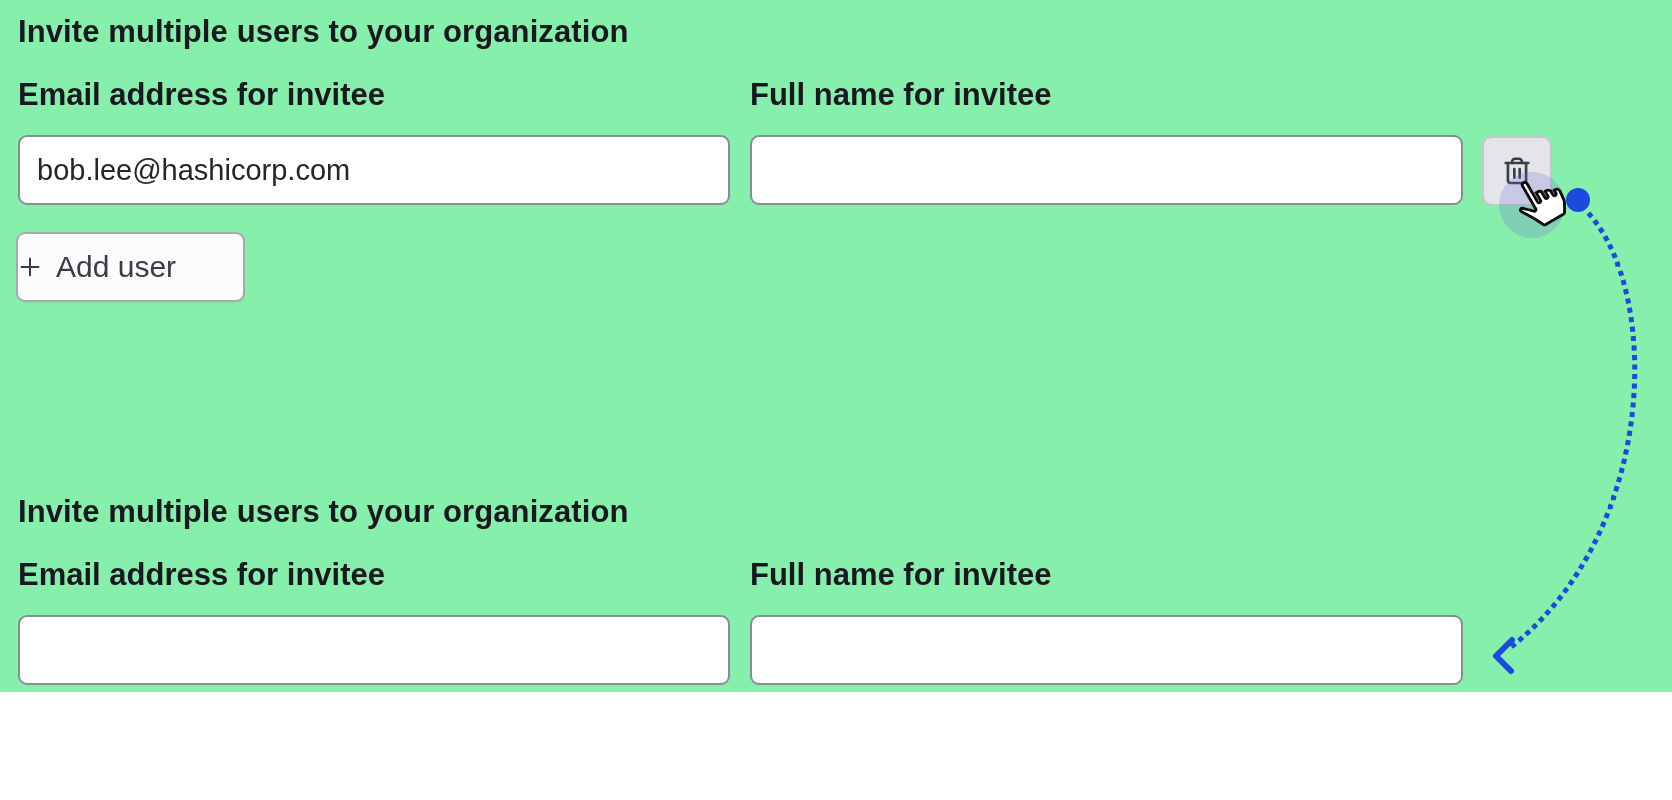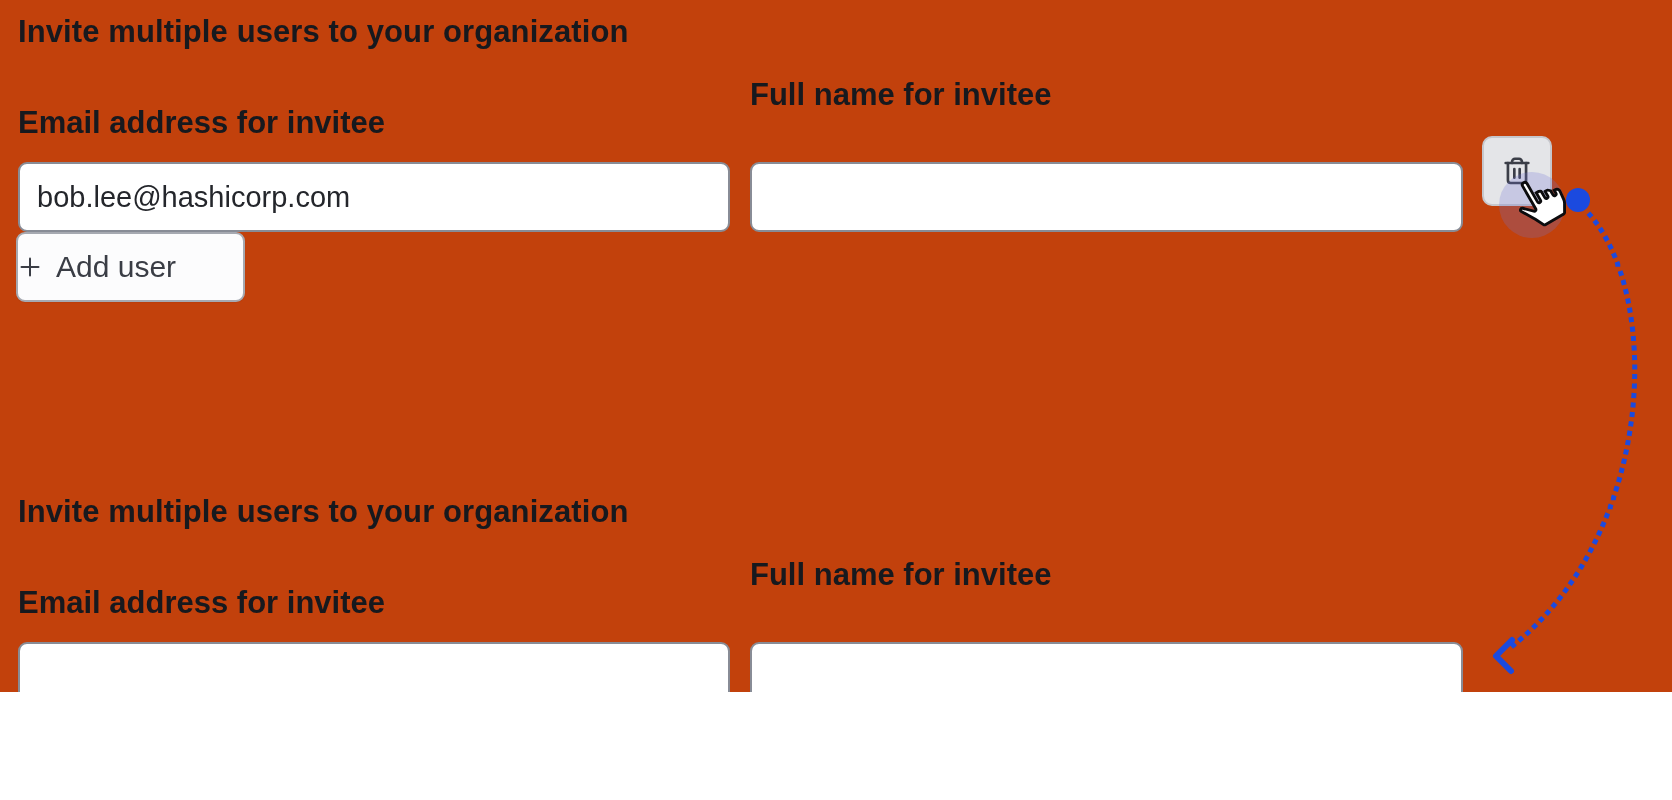--- a/index.html
+++ b/index.html
@@ -1,48 +1,48 @@
 <!DOCTYPE html>
 <html><head>
 <meta charset="utf-8">
 <style>
   * { margin: 0; padding: 0; box-sizing: border-box; }
   html, body { background: #ffffff; }
   .canvas {
     position: relative;
     width: 1672px;
     height: 692px;
-    background: #c2410c;
+    background: #86efac;
     font-family: "Liberation Sans", sans-serif;
     overflow: hidden;
   }
   .invite-section { position: absolute; left: 0; width: 1672px; height: 480px; }
   #section-1 { top: 0; }
   #section-2 { top: 480px; }
 
   .section-heading {
     position: absolute; left: 18px; top: 14px;
     font-size: 31px; font-weight: 700; color: #17191e;
     letter-spacing: 0.1px; white-space: nowrap;
   }
   .field-label {
     position: absolute; top: 77px;
     font-size: 31px; font-weight: 700; color: #17191e;
     white-space: nowrap;
   }
-  .email-label { left: 18px; margin-top: 28px; }
+  .email-label { left: 18px; }
   .name-label  { left: 750px; }
 
   .text-input {
     position: absolute; top: 135px; height: 70px;
     border: 2px solid #888c96; border-radius: 9px;
     background: #ffffff;
     font-family: "Liberation Sans", sans-serif;
     font-size: 29px; color: #24262b;
-    padding: 0 17px; outline: none; margin-top: 27px;
+    padding: 0 17px; outline: none;
   }
   .email-input { left: 18px;  width: 712px; }
   .name-input  { left: 750px; width: 713px; }
 
   .trash-button {
     position: absolute; left: 1482px; top: 136px;
     width: 70px; height: 70px;
     background: #e4e5e8;
     border: 2px solid #c6c7cc; border-radius: 10px;
     display: flex; align-items: center; justify-content: center;

